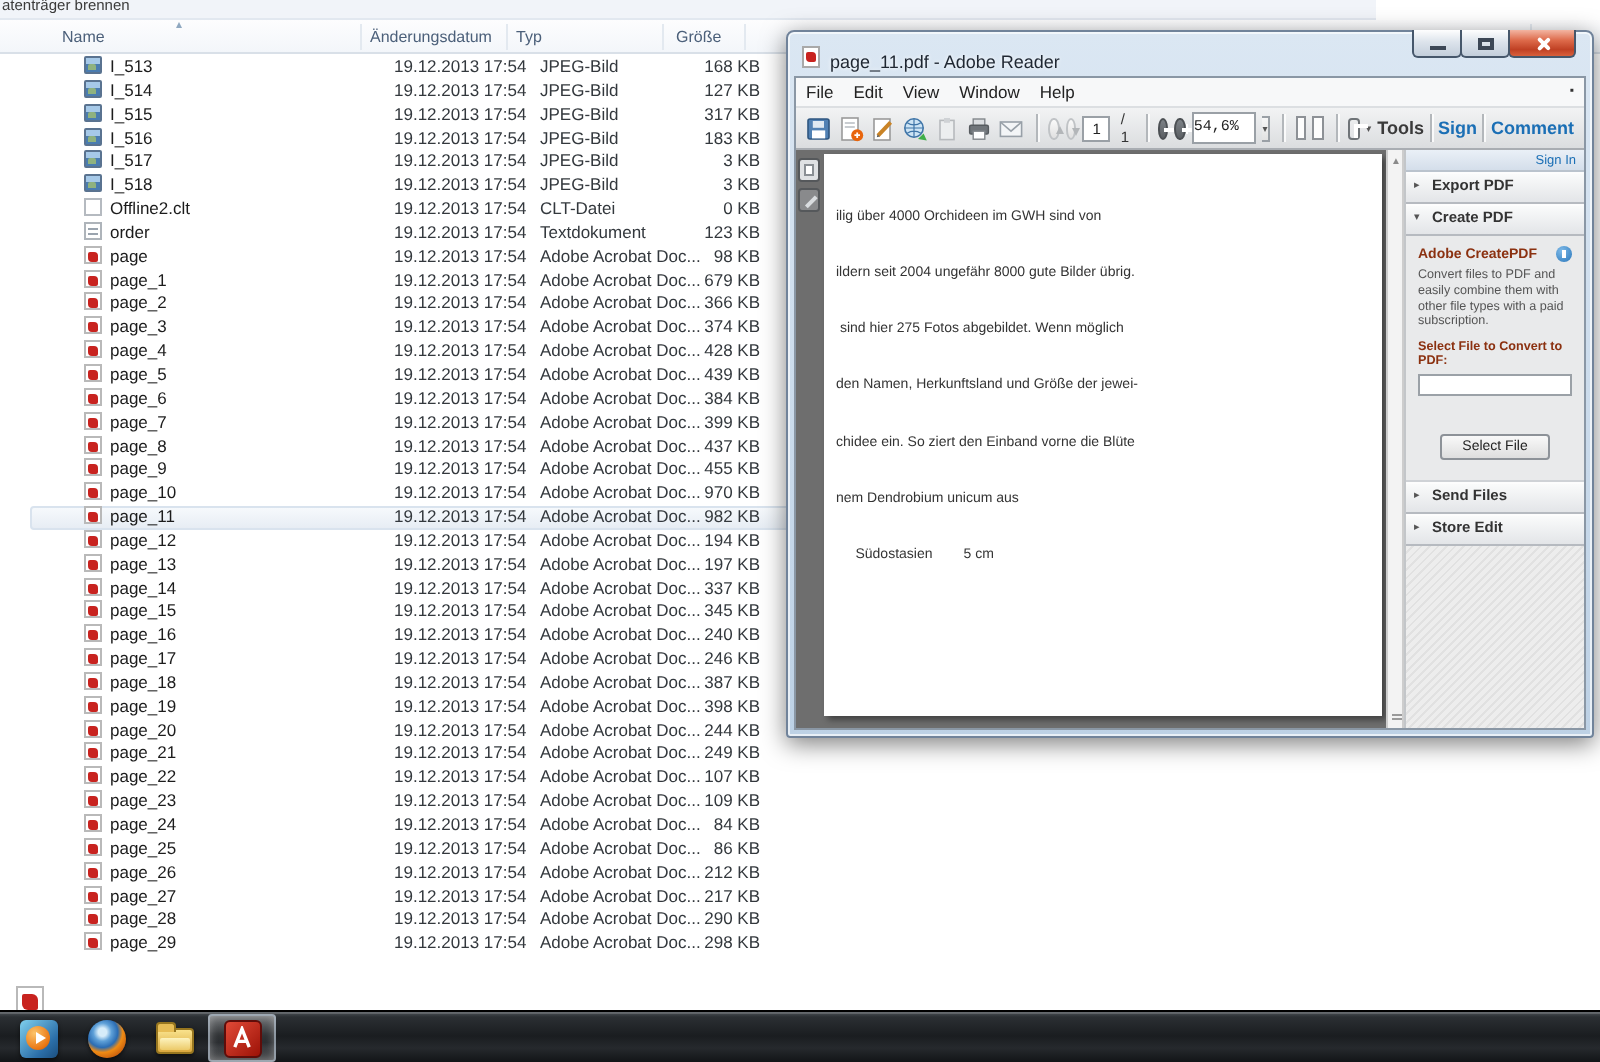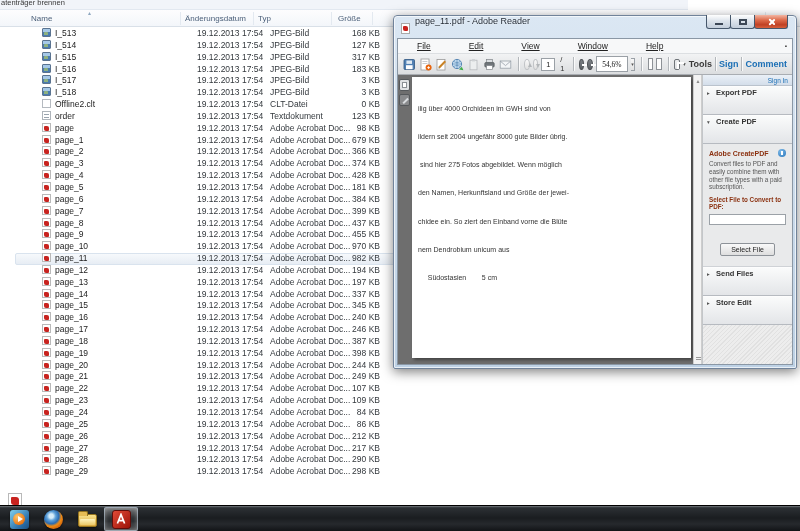--- a/index.html
+++ b/index.html
@@ -38,52 +38,52 @@
   .details-icon { position:absolute; left:8px; top:493px; width:14px; height:14px; background:#fff; border:1px solid #b9b9b9; }
   .details-icon::after { content:""; position:absolute; left:2px; top:3px; width:8px; height:8px; background:#c8231f; border-radius:1px 3px 1px 3px; }
 
   
   .reader { position:absolute; left:393px; top:15px; width:404px; height:354px;
       background:linear-gradient(#dbe7f3,#bdd1e5); border:1px solid #71839a; border-radius:4px 4px 2px 2px;
       box-shadow:0 3px 12px rgba(0,0,0,.5), inset 0 0 0 1px rgba(255,255,255,.65); z-index:5; }
   .titlebar { position:relative; height:22px; }
   .title-icon { position:absolute; left:7px; top:7px; width:9px; height:11px; background:#fff; border:1px solid #a9a9a9; }
   .title-icon::after { content:""; position:absolute; left:1px; top:2px; width:5px; height:5px; background:#c8231f; border-radius:1px 2px 1px 2px; }
-  .title-text { position:absolute; left:21px; top:0; font-size:9px; color:#1f2732; text-shadow:0 0 2px #fff; white-space:nowrap; }
+  .title-text { position:absolute; left:21px; top:10px; font-size:9px; color:#1f2732; text-shadow:0 0 2px #fff; white-space:nowrap; }
   .winbtns { position:absolute; right:8px; top:-1px; display:flex; }
   .wbtn { height:14px; border:1px solid #46576b; border-top:none; border-radius:0 0 3px 3px; margin-left:-1px;
       display:flex; align-items:center; justify-content:center; position:relative; }
   .wbtn.min,.wbtn.max { width:25px; background:linear-gradient(#fefefe,#dde4ec 45%,#c3cedb); }
   .wbtn.close { width:34px; background:linear-gradient(#f3b5a2,#dd6a4a 40%,#c04124 75%,#d8603c); }
   .glyph-min { width:8px; height:2px; background:#3c4756; margin-top:4px; }
   .glyph-max { width:8px; height:6px; border:2px solid #3c4756; }
   .glyph-x { position:relative; width:10px; height:10px; }
   .glyph-x::before,.glyph-x::after { content:""; position:absolute; left:4.5px; top:1px; width:1.8px; height:8px; background:#fff; border-radius:1px; }
   .glyph-x::before { transform:rotate(45deg); } .glyph-x::after { transform:rotate(-45deg); }
 
   .win-inner { position:absolute; left:3px; right:3px; top:22px; bottom:3px; background:#fff;
       border:1px solid #8a97a5; display:flex; flex-direction:column; overflow:hidden; }
   .menubar { height:15px; background:#f7f8f9; border-bottom:1px solid #dcdfe2; display:flex; align-items:center; font-size:8.5px; color:#222; position:relative; }
-  .menu-item { padding:0 19px; line-height:15px;text-decoration:underline; }
+  .menu-item { padding:0 5px; line-height:15px; }
   .menubar-dot { position:absolute; right:5px; top:4px; font-size:6px; color:#333; }
 
   .rtoolbar { height:21px; background:linear-gradient(#f2f3f4,#dbdddf); border-bottom:1px solid #a9adb2;
       display:flex; align-items:center; padding:0 5px; gap:3px; }
   .tbi { width:14px; height:14px; display:flex; align-items:center; justify-content:center; }
   .sep { width:1px; height:14px; background:#b3b7bb; box-shadow:1px 0 0 rgba(255,255,255,.8); margin:0 3px; }
   .navbtn { width:11px; height:11px; border-radius:50%; background:linear-gradient(#fafafa,#e0e0e0); border:1px solid #c0c3c6; position:relative; }
   .navbtn::after { content:""; position:absolute; left:2.5px; border-left:2.5px solid transparent; border-right:2.5px solid transparent; }
   .navbtn.up::after { top:3px; border-bottom:4px solid #b3b6b9; }
   .navbtn.down::after { top:4px; border-top:4px solid #b3b6b9; }
   .pgbox { width:14px; height:13px; border:1px solid #9aa0a6; background:#fff; font-size:7.5px; text-align:center; color:#222; font-family:"Liberation Sans",sans-serif; }
   .pgtotal { font-size:7.5px; color:#333; margin:0 2px; }
   .zbtn { width:11px; height:11px; border-radius:50%; background:linear-gradient(#7c8186,#5c6064); border:1px solid #4c5054; position:relative; }
   .zbtn::before { content:""; position:absolute; left:2.5px; top:4.7px; width:5px; height:1.4px; background:#fff; }
   .zbtn.plus::after { content:""; position:absolute; left:4.3px; top:2.9px; width:1.4px; height:5px; background:#fff; }
-  .zoombox { width:32px; height:16px; border:1px solid #9aa0a6; background:#fff; font-size:7.5px; text-align:center; color:#222; font-family:Liberation Serif, serif; padding:0; }
+  .zoombox { width:32px; height:16px; border:1px solid #9aa0a6; background:#fff; font-size:7.5px; color:#222; font-family:Liberation Mono, monospace; padding:0; }
   .zoomdrop { width:10px; height:13px; border:1px solid #9aa0a6; border-left:none; background:linear-gradient(#f7f7f7,#e2e2e2); font-size:5px; color:#555; display:flex; align-items:center; justify-content:center; }
   .viewicon { width:11px; height:12px; border:1px solid #8d9196; background:#fdfdfd; position:relative; }
   .viewicon.scroll::after { content:""; position:absolute; left:2px; right:2px; top:2px; height:7px;
       background:repeating-linear-gradient(180deg,#b7bbbe 0 1px,transparent 1px 3px); }
   .viewicon.two { background:linear-gradient(90deg,#fdfdfd 0 45%,#8d9196 45% 55%,#fdfdfd 55%); }
   .fsicon { width:12px; height:11px; border:1px solid #6f7478; background:linear-gradient(#8b9095,#6e7control378); border-radius:2px; position:relative; }
   .fsicon::after { content:""; position:absolute; left:2px; top:2px; width:5px; height:5px; border-left:2px solid #fff; border-top:2px solid #fff; }
   .drop-caret { font-size:5.5px; color:#555; }
   .tb-right { margin-left:auto; display:flex; align-items:center; font-size:9px; font-weight:bold; }
   .tb-right .tools { color:#3a3a3a; }
@@ -100,21 +100,21 @@
   .np-btn.pencil::after { content:""; position:absolute; left:2px; top:5px; width:7px; height:1.6px; background:#d9dcdf; transform:rotate(-45deg); }
 
   .vscroll { width:9px; background:#f3f3f3; border-left:1px solid #cdcdcd; border-right:1px solid #cdcdcd; position:relative; }
   .vs-up { position:absolute; left:1px; top:3px; font-size:5px; color:#8a8a8a; width:6px; text-align:center; }
   .vs-handle { position:absolute; left:1.5px; bottom:4px; width:5px; height:3px;
       background:repeating-linear-gradient(180deg,#9a9a9a 0 1px,transparent 1px 2px); }
 
   .panel { width:90px; background:#eaebec; border-left:1px solid #c3c6c9; display:flex; flex-direction:column; }
   .signin-bar { height:11px; background:linear-gradient(#eaf0f7,#d4deea); border-bottom:1px solid #bac3cd;
       font-size:6.5px; color:#1b6fb5; text-align:right; line-height:11px; padding-right:4px; }
-  .psec { height:29px; background:linear-gradient(#fafbfb,#e3e5e8); border-top:1px solid #fdfdfd; border-bottom:1px solid #b6bac0;
+  .psec { height:16px; background:linear-gradient(#fafbfb,#e3e5e8); border-top:1px solid #fdfdfd; border-bottom:1px solid #b6bac0;
       font-size:7.5px; font-weight:bold; color:#333; line-height:12px; padding-left:13px; position:relative; }
   .psec .caret { position:absolute; left:4px; top:0; font-size:5.5px; color:#555; line-height:12px; font-weight:normal; }
   .create-body { padding:5px 6px 6px; background:#e9eaeb; border-bottom:1px solid #cfd2d6; }
   .cp-head { display:flex; align-items:center; justify-content:space-between; }
   .cp-title { font-size:7px; font-weight:bold; color:#8b3110; }
   .info-icon { width:8px; height:8px; border-radius:50%; background:radial-gradient(circle at 35% 30%,#7db9e8,#2a77bb); position:relative; }
   .info-icon::after { content:""; position:absolute; left:3.3px; top:2px; width:1.4px; height:4px; background:#fff; }
   .cp-desc { margin-top:3px; font-size:6.3px; line-height:7.8px; color:#555; }
   .cp-label { margin-top:5px; font-size:6.3px; font-weight:bold; color:#8b3110; }
   .cp-input { margin-top:2px; width:100%; height:11px; border:1px solid #9ba1a7; background:#fff; }
@@ -249,21 +249,21 @@
         <span class="fname">page_4</span>
         <span class="fdate">19.12.2013 17:54</span>
         <span class="ftype">Adobe Acrobat Doc...</span>
         <span class="fsize">428 KB</span>
       </div>
       <div class="frow">
         <span class="ficon pdf"></span>
         <span class="fname">page_5</span>
         <span class="fdate">19.12.2013 17:54</span>
         <span class="ftype">Adobe Acrobat Doc...</span>
-        <span class="fsize">181 KB</span>
+        <span class="fsize">439 KB</span>
       </div>
       <div class="frow">
         <span class="ficon pdf"></span>
         <span class="fname">page_6</span>
         <span class="fdate">19.12.2013 17:54</span>
         <span class="ftype">Adobe Acrobat Doc...</span>
         <span class="fsize">384 KB</span>
       </div>
       <div class="frow">
         <span class="ficon pdf"></span>

